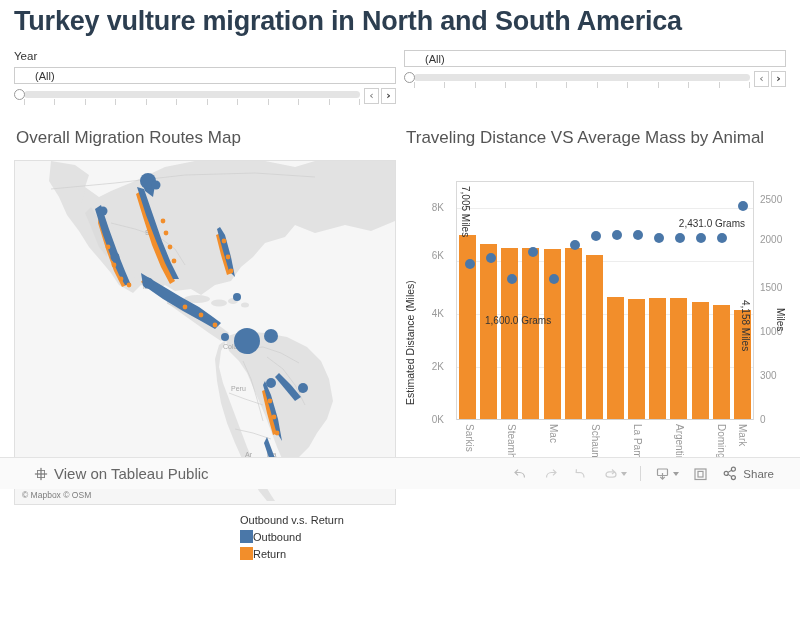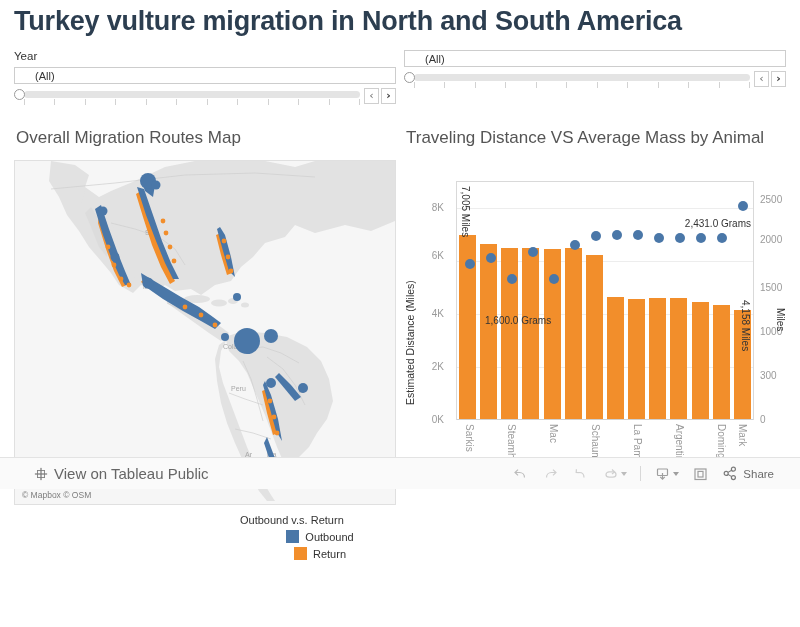--- a/index.html
+++ b/index.html
@@ -71,21 +71,21 @@
 
   
   .legend { position:absolute; font-size:11px; color:#333; }
   .legend-size  { left:14px;  top:514px; width:220px; }
   .legend-color { left:240px; top:514px; width:160px; }
   .legend-title { font-size:11px; color:#333; margin-bottom:4px; }
   .size-grid { display:grid; grid-template-columns:44px 56px 44px 56px; row-gap:5px; align-items:center; }
   .size-cell { display:flex; align-items:center; justify-content:center; height:16px; }
   .size-dot { border-radius:50%; background:#d8d8d8; border:1px solid #c2c2c2; }
   .size-txt { font-size:11px; color:#333; }
-  .color-row { display:flex; align-items:center; gap:6px; margin-bottom:4px;justify-content:center; }
+  .color-row { display:flex; align-items:center; gap:0; margin-bottom:4px; }
   .swatch { width:13px; height:13px; }
 
   
   .chart-wrap { position:absolute; left:404px; top:176px; width:384px; height:330px; }
   .axis-title-left {
     position:absolute; left:0px; top:72px; width:16px; height:190px;
     writing-mode:vertical-rl; transform:rotate(180deg);
     font-size:10.5px; color:#333; text-align:center; white-space:nowrap;
   }
   .ytick-left {
@@ -376,21 +376,21 @@
           <div class="dot" style="background: rgb(74, 119, 168); left: 196.5px; top: 51.4148px;"></div>
           <div class="dot" style="background: rgb(74, 119, 168); left: 217.5px; top: 51.4148px;"></div>
           <div class="dot" style="background: rgb(74, 119, 168); left: 238.5px; top: 51.4148px;"></div>
           <div class="dot" style="background: rgb(74, 119, 168); left: 259.5px; top: 51.4148px;"></div>
           <div class="dot" style="background: rgb(74, 119, 168); left: 280.5px; top: 18.7119px;"></div>
         </div>
       <div class="baseline"></div>
       <div class="ann vert" id="ann-first" style="left:3px; top:4px;">7,005 Miles</div>
       <div class="ann vert" id="ann-last" style="right:2px; top:118px;">4,158 Miles</div>
       <div class="ann" id="ann-min" style="left:28px; top:133px;">1,600.0 Grams</div>
-      <div class="ann" id="ann-max" style="right:2px; top:36px;">2,431.0 Grams</div>
+      <div class="ann" id="ann-max" style="right:8px; top:36px;">2,431.0 Grams</div>
     </div>
 
     <div class="xlabels" id="xlabels">
         <div class="xlabel" style="left: 7.5px;">Sarkis</div>
         <div class="xlabel" style="left: 49.5px;">Steamhouse 2</div>
         <div class="xlabel" style="left: 91.5px;">Mac</div>
         <div class="xlabel" style="left: 133.5px;">Schaumboch</div>
         <div class="xlabel" style="left: 175.5px;">La Pampa</div>
         <div class="xlabel" style="left: 217.5px;">Argentina</div>
         <div class="xlabel" style="left: 259.5px;">Domingo</div>

